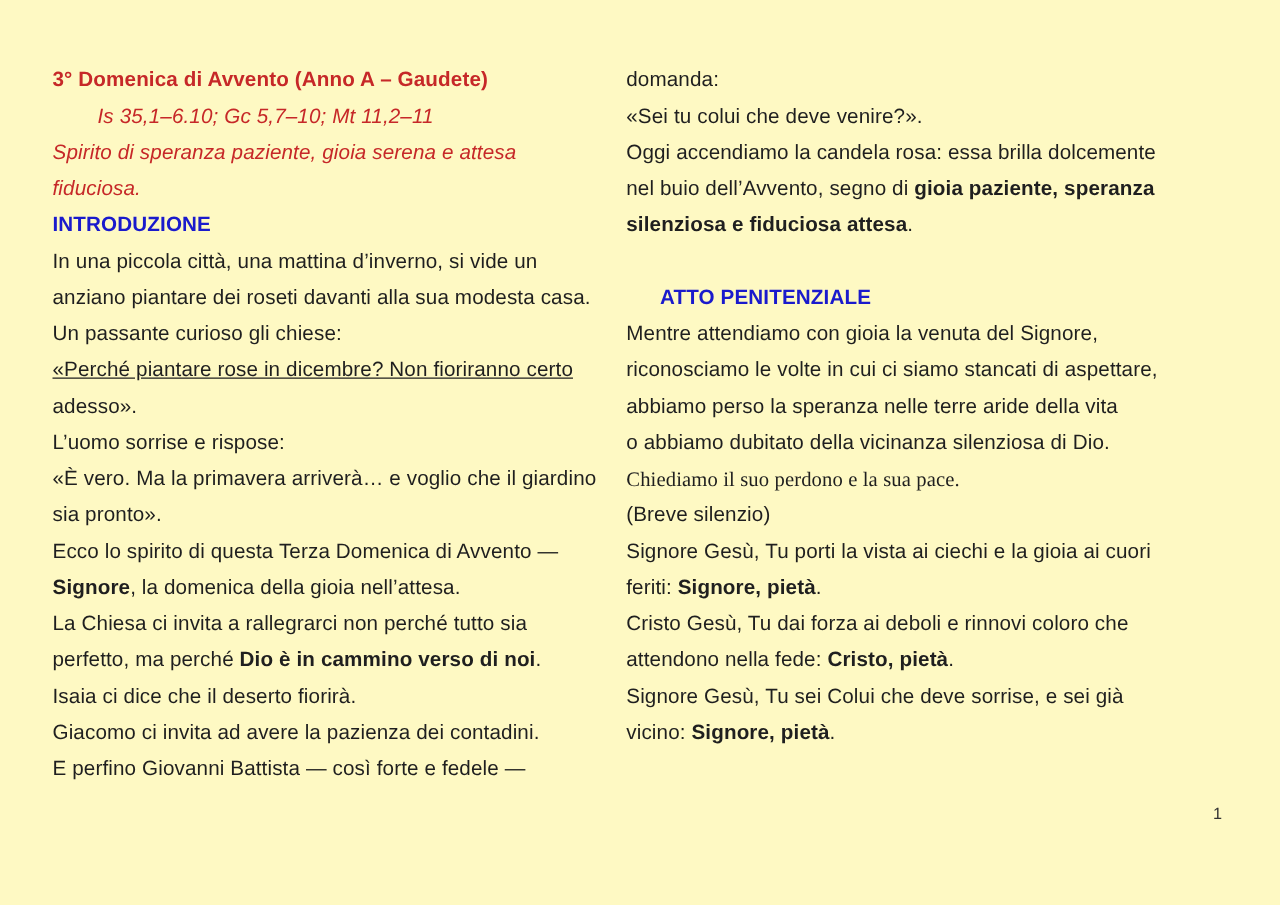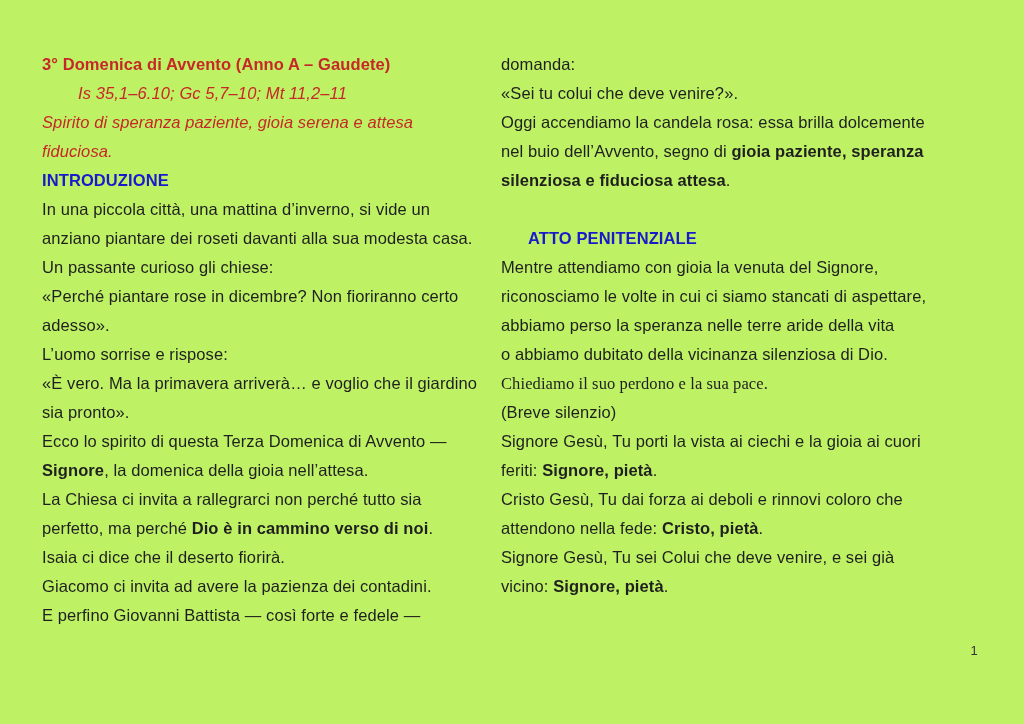--- a/index.html
+++ b/index.html
@@ -10,21 +10,21 @@
   body {
     width: 1024px;
     height: 724px;
     font-family: "Liberation Sans", "DejaVu Sans", sans-serif;
     overflow: hidden;
   }
   .page {
     position: relative;
     width: 1024px;
     height: 724px;
-    background: #bef264;
+    background: #fef9c3;
   }
   .column {
     position: absolute;
     top: 50px;
   }
   .column-left  { left: 42px;  width: 482px; }
   .column-right { left: 501px; width: 470px; }
   .line {
     height: 29px;
     line-height: 29px;
@@ -52,21 +52,21 @@
 <div class="page">
   <div class="column column-left">
       <div class="line"><span class="bold" style="color: rgb(198, 40, 40);">3° Domenica di Avvento (Anno A – Gaudete)</span></div>
       <div class="line"><span class="italic" style="color: rgb(198, 40, 40); margin-left: 36px;">Is 35,1–6.10; Gc 5,7–10; Mt 11,2–11</span></div>
       <div class="line"><span class="italic" style="color: rgb(198, 40, 40);">Spirito di speranza paziente, gioia serena e attesa</span></div>
       <div class="line"><span class="italic" style="color: rgb(198, 40, 40);">fiduciosa.</span></div>
       <div class="line"><span class="bold" style="color: rgb(26, 26, 204);">INTRODUZIONE</span></div>
       <div class="line"><span style="color: rgb(31, 31, 31);">In una piccola città, una mattina d’inverno, si vide un</span></div>
       <div class="line"><span style="color: rgb(31, 31, 31);">anziano piantare dei roseti davanti alla sua modesta casa.</span></div>
       <div class="line"><span style="color: rgb(31, 31, 31);">Un passante curioso gli chiese:</span></div>
-      <div class="line"><span style="color: rgb(31, 31, 31);">«Perché piantare rose in dicembre? Non fioriranno certo</span></div>
+      <div class="line"><span style="color: rgb(31, 31, 31); text-decoration: underline;">«Perché piantare rose in dicembre? Non fioriranno certo</span></div>
       <div class="line"><span style="color: rgb(31, 31, 31);">adesso».</span></div>
       <div class="line"><span style="color: rgb(31, 31, 31);">L’uomo sorrise e rispose:</span></div>
       <div class="line"><span style="color: rgb(31, 31, 31);">«È vero. Ma la primavera arriverà… e voglio che il giardino</span></div>
       <div class="line"><span style="color: rgb(31, 31, 31);">sia pronto».</span></div>
       <div class="line"><span style="color: rgb(31, 31, 31);">Ecco lo spirito di questa Terza Domenica di Avvento —</span></div>
       <div class="line"><span class="bold" style="color: rgb(31, 31, 31);">Signore</span><span style="color: rgb(31, 31, 31);">, la domenica della gioia nell’attesa.</span></div>
       <div class="line"><span style="color: rgb(31, 31, 31);">La Chiesa ci invita a rallegrarci non perché tutto sia</span></div>
       <div class="line"><span style="color: rgb(31, 31, 31);">perfetto, ma perché </span><span class="bold" style="color: rgb(31, 31, 31);">Dio è in cammino verso di noi</span><span style="color: rgb(31, 31, 31);">.</span></div>
       <div class="line"><span style="color: rgb(31, 31, 31);">Isaia ci dice che il deserto fiorirà.</span></div>
       <div class="line"><span style="color: rgb(31, 31, 31);">Giacomo ci invita ad avere la pazienza dei contadini.</span></div>
@@ -83,17 +83,17 @@
       <div class="line"><span style="color: rgb(31, 31, 31);">Mentre attendiamo con gioia la venuta del Signore,</span></div>
       <div class="line"><span style="color: rgb(31, 31, 31);">riconosciamo le volte in cui ci siamo stancati di aspettare,</span></div>
       <div class="line"><span style="color: rgb(31, 31, 31);">abbiamo perso la speranza nelle terre aride della vita</span></div>
       <div class="line"><span style="color: rgb(31, 31, 31);">o abbiamo dubitato della vicinanza silenziosa di Dio.</span></div>
       <div class="line"><span style="color: rgb(31, 31, 31); font-family: Liberation Serif, serif;">Chiediamo il suo perdono e la sua pace.</span></div>
       <div class="line"><span style="color: rgb(31, 31, 31);">(Breve silenzio)</span></div>
       <div class="line"><span style="color: rgb(31, 31, 31); text-align: right;">Signore Gesù, Tu porti la vista ai ciechi e la gioia ai cuori</span></div>
       <div class="line"><span style="color: rgb(31, 31, 31);">feriti: </span><span class="bold" style="color: rgb(31, 31, 31);">Signore, pietà</span><span style="color: rgb(31, 31, 31);">.</span></div>
       <div class="line"><span style="color: rgb(31, 31, 31);">Cristo Gesù, Tu dai forza ai deboli e rinnovi coloro che</span></div>
       <div class="line"><span style="color: rgb(31, 31, 31);">attendono nella fede: </span><span class="bold" style="color: rgb(31, 31, 31);">Cristo, pietà</span><span style="color: rgb(31, 31, 31);">.</span></div>
-      <div class="line"><span style="color: rgb(31, 31, 31);">Signore Gesù, Tu sei Colui che deve venire, e sei già</span></div>
+      <div class="line"><span style="color: rgb(31, 31, 31);">Signore Gesù, Tu sei Colui che deve sorrise, e sei già</span></div>
       <div class="line"><span style="color: rgb(31, 31, 31);">vicino: </span><span class="bold" style="color: rgb(31, 31, 31);">Signore, pietà</span><span style="color: rgb(31, 31, 31);">.</span></div>
     </div>
   <div class="page-number">1</div>
 </div>
 
 </body></html>

